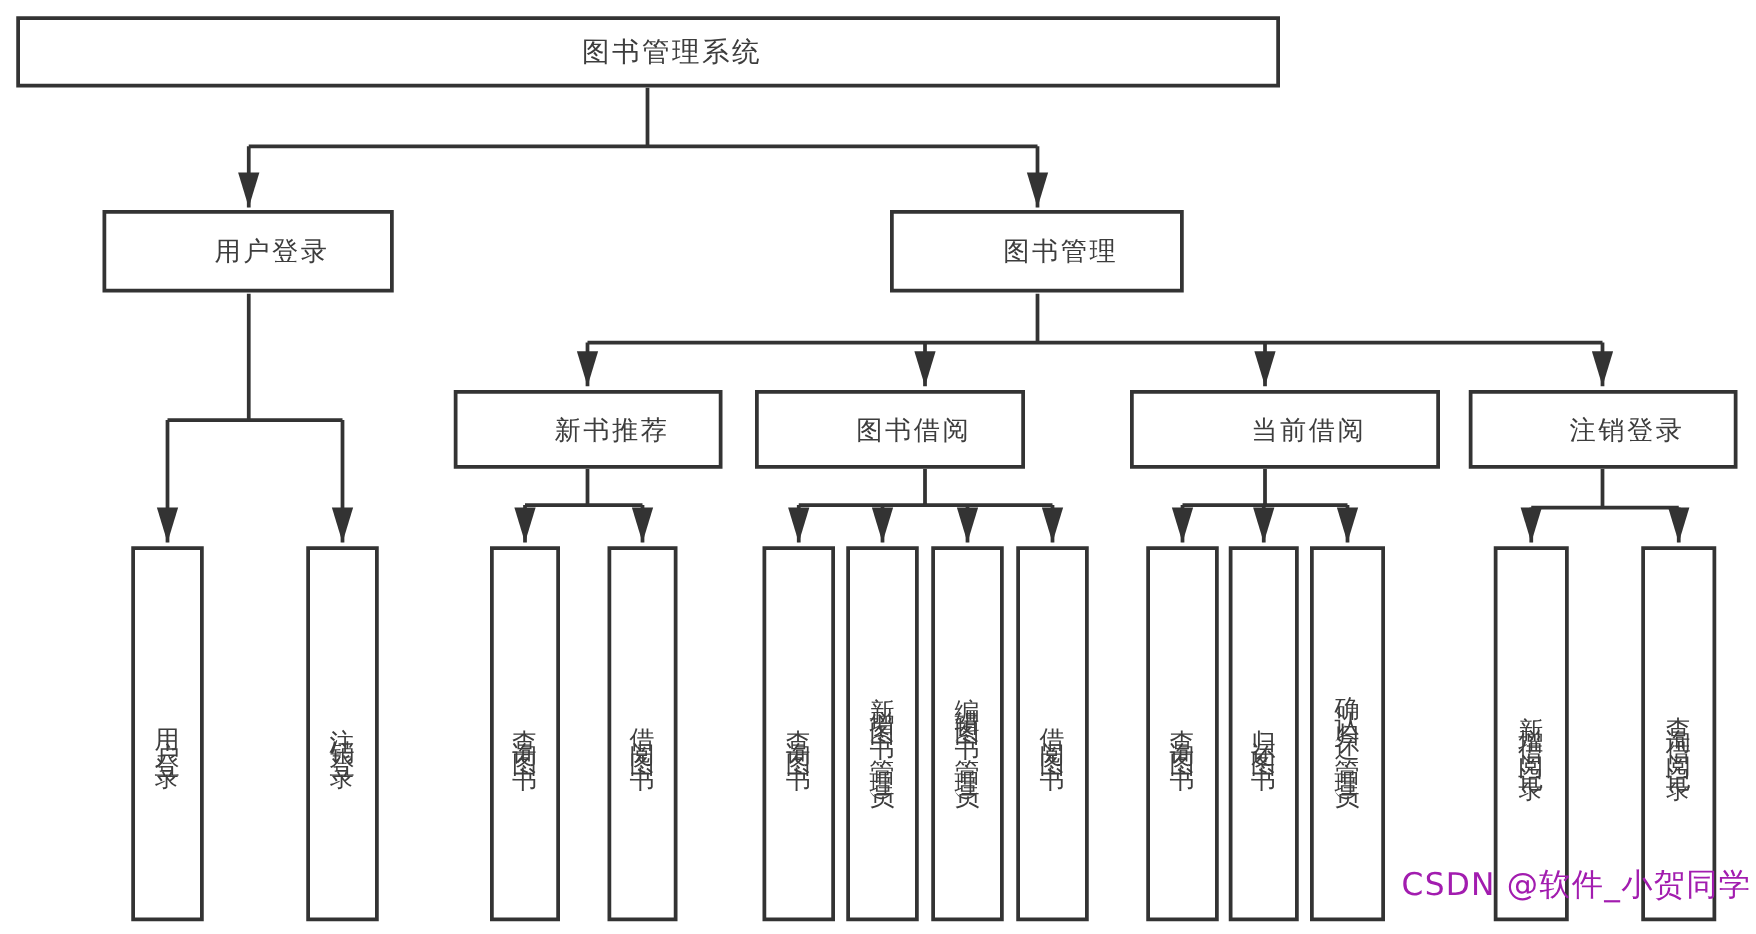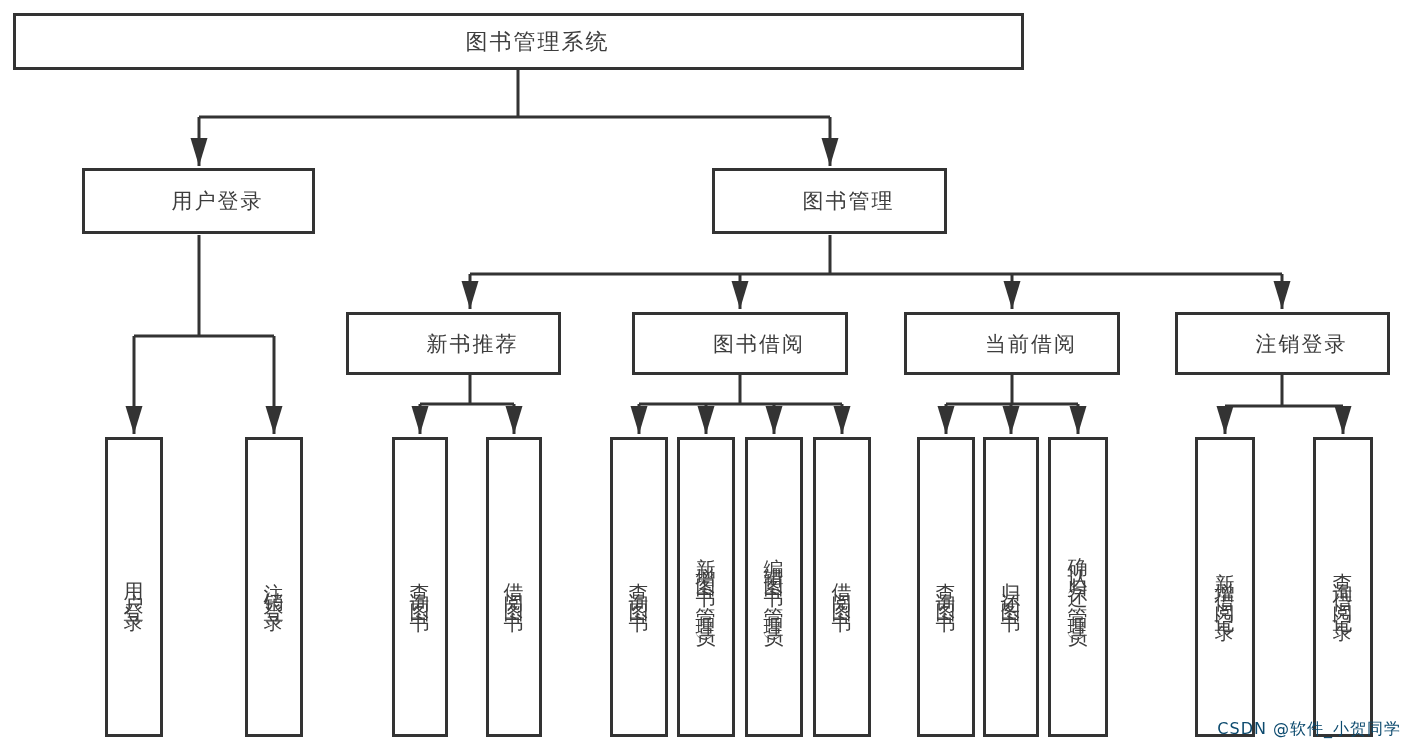--- a/index.html
+++ b/index.html
@@ -48,24 +48,24 @@
     writing-mode: vertical-rl;
     text-orientation: mixed;
     font-size: 20px;
     letter-spacing: 10px;
     line-height: 1;
     white-space: nowrap;
   }
   .watermark {
     position: absolute;
     right: 4px;
-    bottom: 7px;
-    font-size: 16px;
+    bottom: 23px;
+    font-size: 25px;
     letter-spacing: 1px;
-    color: #0c4a6e;
+    color: #a21caf;
     z-index: 5;
     white-space: nowrap;
   }
 </style>
 </head>
 <body>
 
 <div class="canvas">
 
   <svg class="connectors" viewBox="0 0 1405 747" xmlns="http://www.w3.org/2000/svg">
@@ -108,23 +108,23 @@
 
     <line x1="1225" y1="406" x2="1225" y2="434" stroke="#333333" stroke-width="3" marker-end="url(#ah)"></line>
     <line x1="1343" y1="406" x2="1343" y2="434" stroke="#333333" stroke-width="3" marker-end="url(#ah)"></line>
   </svg>
 
   <div class="node hnode root">图书管理系统</div>
 
   <div class="node hnode l2" style="left:82px; width:233px;">用户登录</div>
   <div class="node hnode l2" style="left:712px; width:235px;font-family:Liberation Mono, monospace;">图书管理</div>
 
-  <div class="node hnode l3" style="left:346px; width:215px;">新书推荐</div>
-  <div class="node hnode l3" style="left:632px; width:216px;">图书借阅</div>
-  <div class="node hnode l3" style="left:904px; width:216px;">当前借阅</div>
+  <div class="node hnode l3" style="left:363px; width:215px;">新书推荐</div>
+  <div class="node hnode l3" style="left:604px; width:216px;">图书借阅</div>
+  <div class="node hnode l3" style="left:904px; width:248px;">当前借阅</div>
   <div class="node hnode l3" style="left:1175px; width:215px;">注销登录</div>
 
   <div class="node leaf" style="left:105px; width:58px;">
     <span>用户登录</span>
   </div>
   <div class="node leaf" style="left:245px; width:58px;">
     <span>注销登录</span>
   </div>
   <div class="node leaf" style="left:392px; width:56px;">
     <span>查询图书</span>

